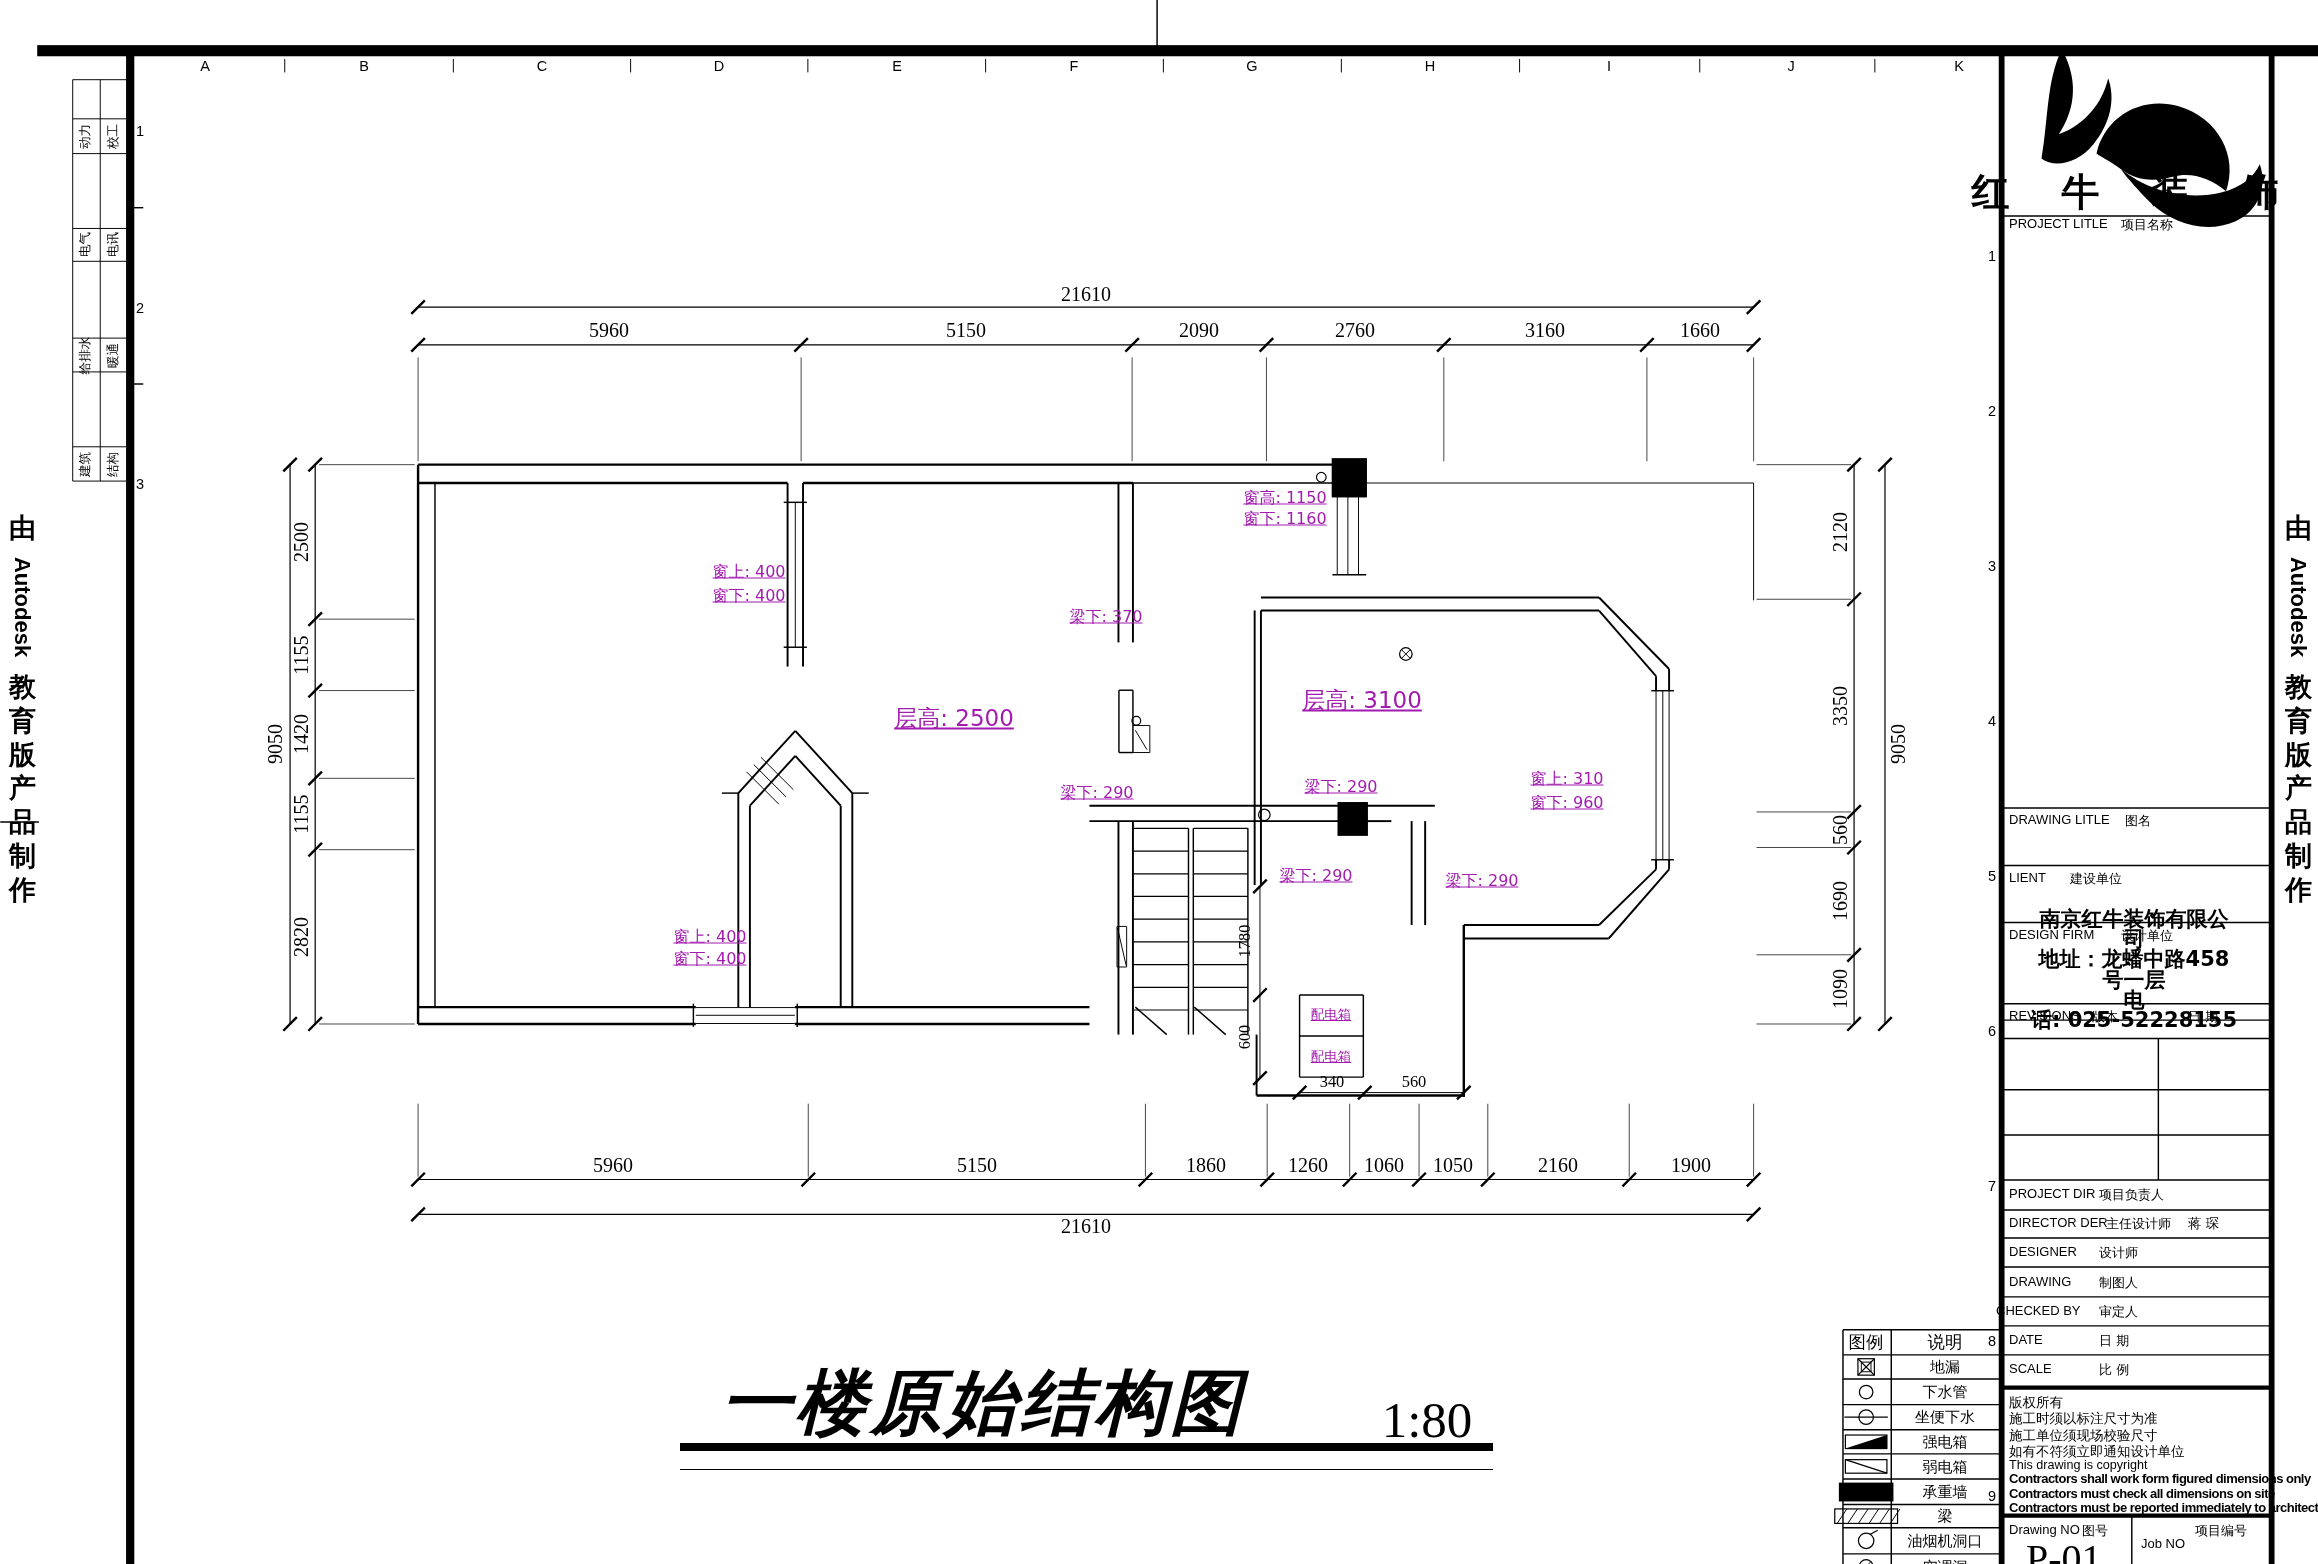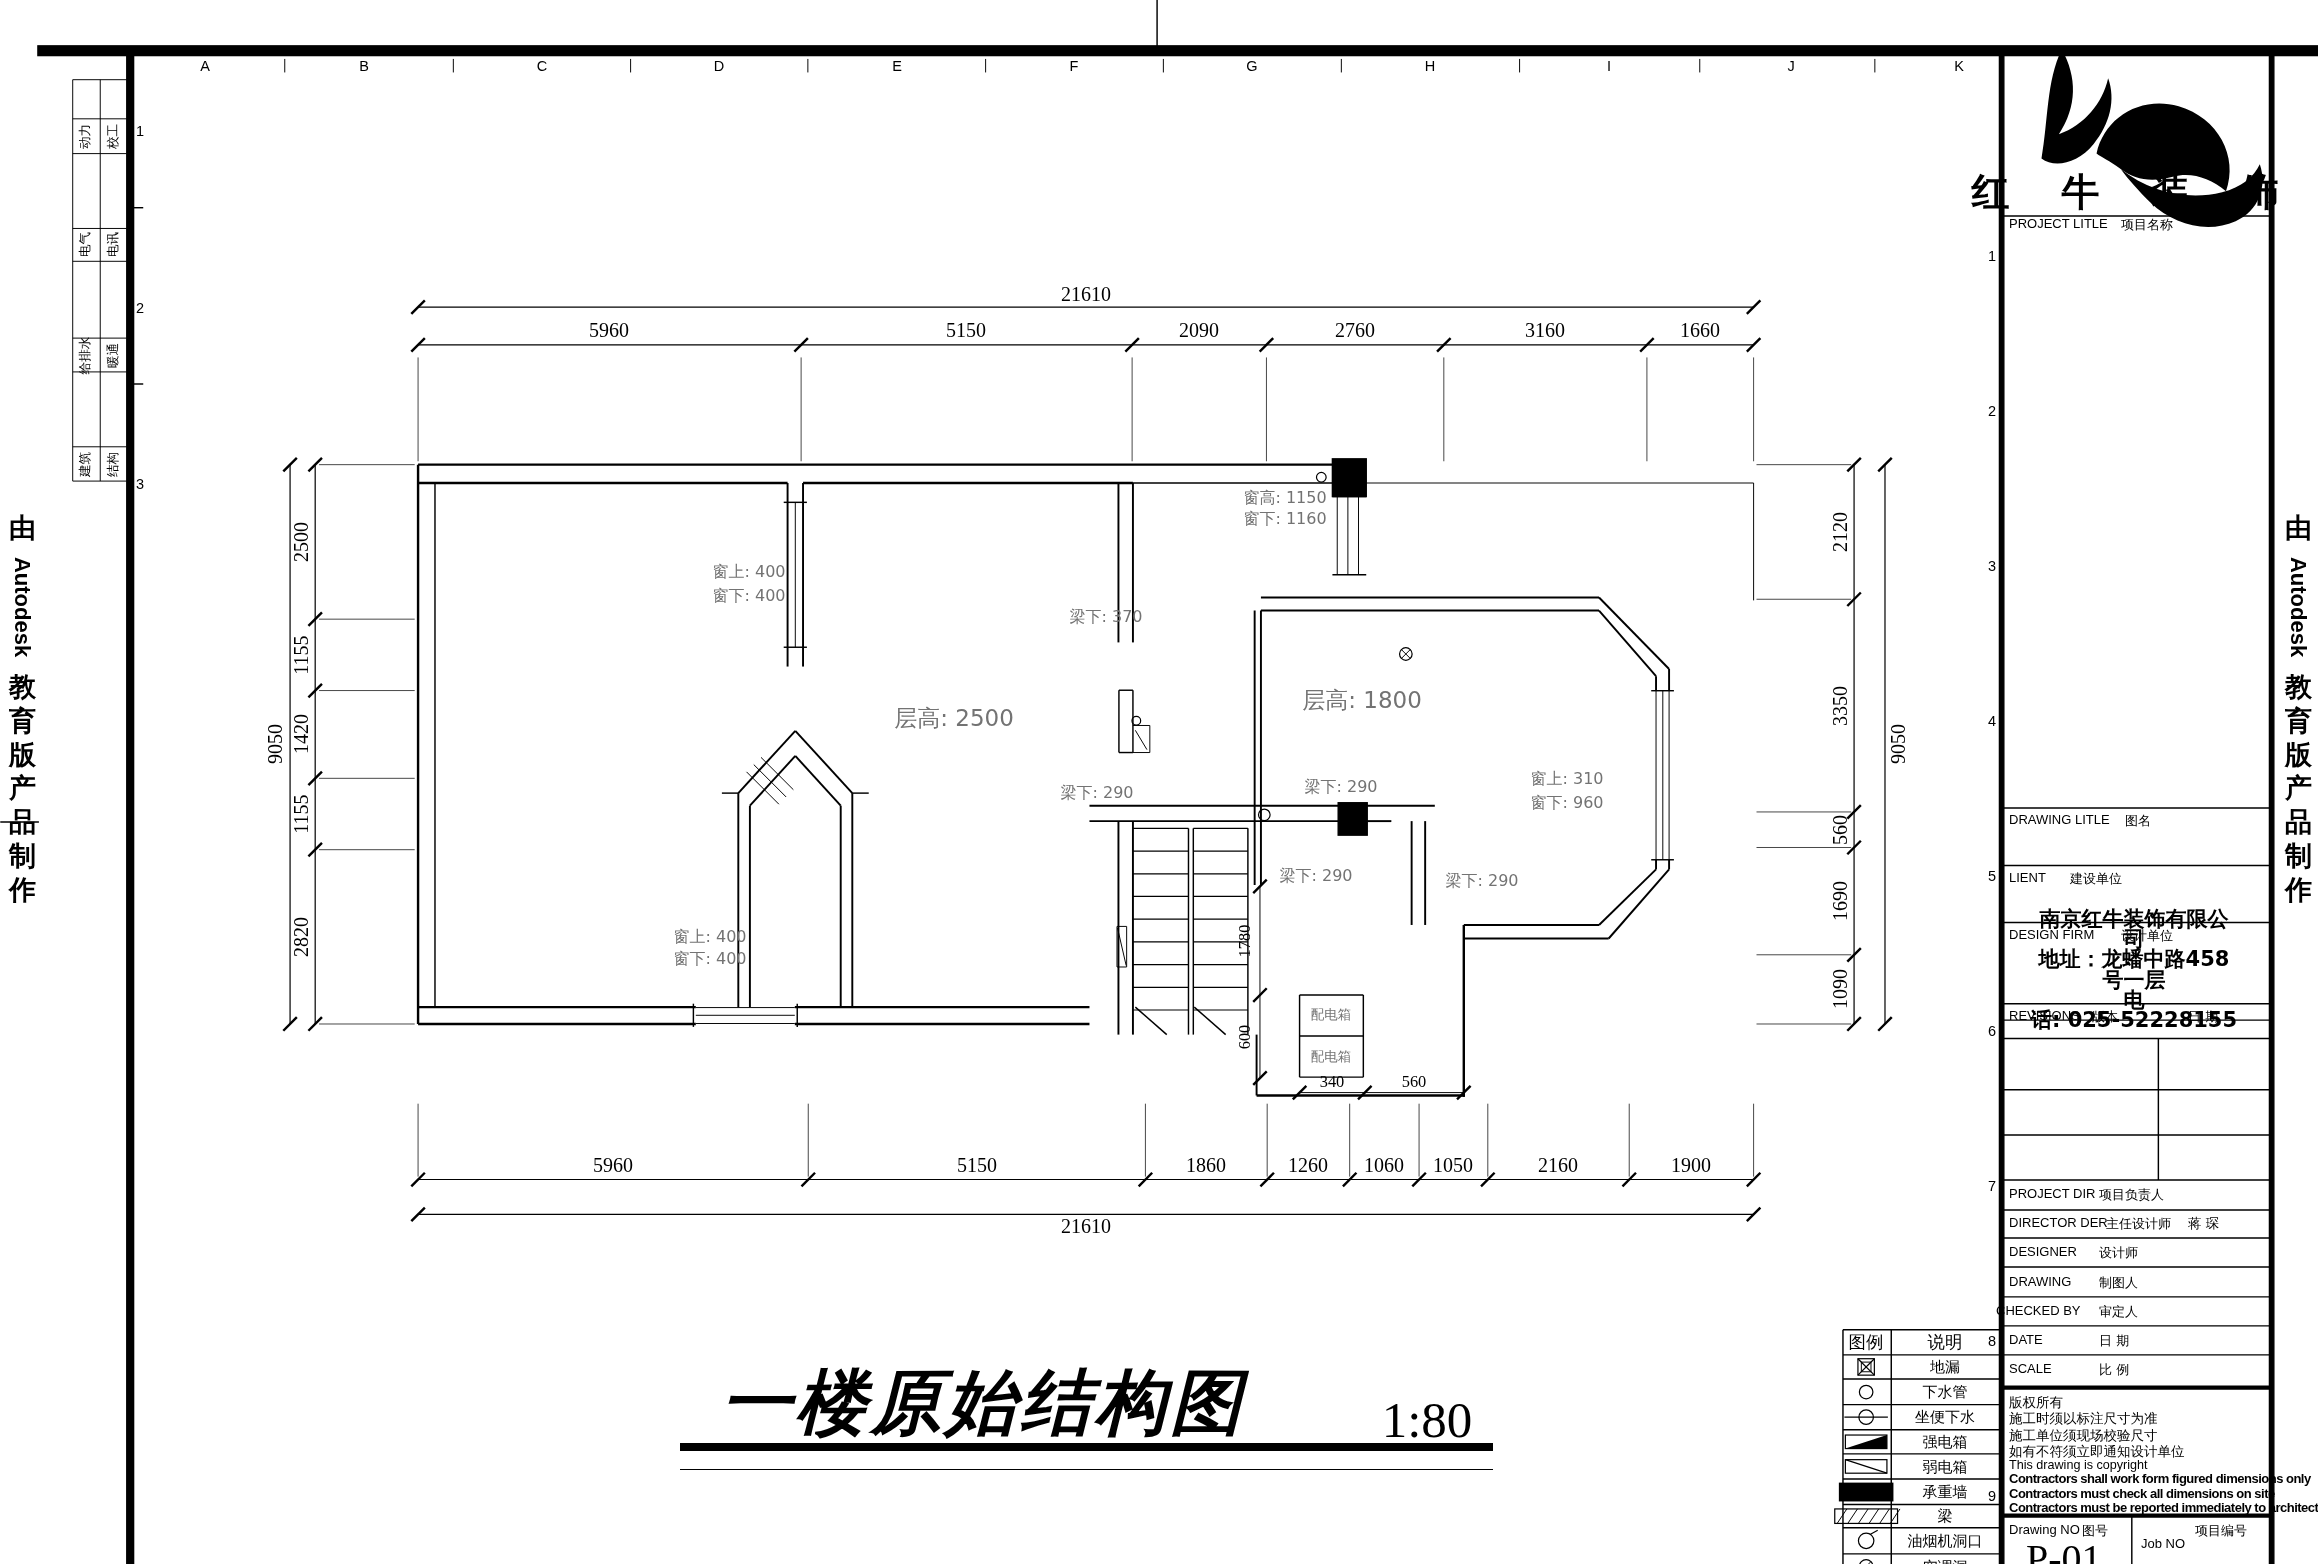--- a/index.html
+++ b/index.html
@@ -1,20 +1,20 @@
 <!DOCTYPE html>
 <html style="font-size:7.7px"><head>
 <meta charset="utf-8">
 <style>
   html,body{margin:0;padding:0;background:#e8e8e8;}
   #page{position:relative;width:2319px;height:1564px;background:#ffffff;overflow:hidden;
         font-family:"DejaVu Sans",sans-serif;color:#000;}
   #cad{position:absolute;left:0;top:0;}
   .lbl{position:absolute;transform:translate(-50%,-50%);white-space:nowrap;
-       font-size:16px;font-family:"DejaVu Sans",sans-serif;color:#737373;}
+       font-size:16px;font-family:"DejaVu Sans",sans-serif;color:#a21caf;text-decoration:underline;}
   .lbl.big{font-size:23px;}
   .lbl.small{font-size:13.5px;}
   .dimnum{position:absolute;transform:translate(-50%,-50%);white-space:nowrap;
           font-family:"Liberation Serif",serif;font-size:20px;color:#000;}
   .dimnum.v{transform:translate(-50%,-50%) rotate(-90deg);}
   .gridmark{position:absolute;transform:translate(-50%,-50%);font-family:"Liberation Sans",sans-serif;
             font-size:14.5px;color:#000;}
   .stripcell{position:absolute;display:flex;align-items:center;justify-content:center;}
   .stripcell span{transform:rotate(-90deg);font-size:12.6px;white-space:nowrap;}
   .wm{position:absolute;display:flex;flex-direction:column;align-items:center;gap:2.9px;
@@ -476,21 +476,21 @@
     <div class="dimnum v" style="left: 1245px; top: 941px; font-size: 16.4px;">1780</div>
     <div class="dimnum v" style="left: 1245px; top: 1037px; font-size: 16.4px;">600</div>
     <div class="dimnum" style="left: 1332px; top: 1082px; font-size: 16.4px;">340</div>
     <div class="dimnum" style="left: 1414px; top: 1082px; font-size: 16.4px;">560</div>
     <div class="lbl" style="left: 1285px; top: 498px;">窗高: 1150</div>
     <div class="lbl" style="left: 1285px; top: 519px;">窗下: 1160</div>
     <div class="lbl" style="left: 749px; top: 572px;">窗上: 400</div>
     <div class="lbl" style="left: 749px; top: 596px;">窗下: 400</div>
     <div class="lbl" style="left: 1106px; top: 617px;">梁下: 370</div>
     <div class="lbl big" style="left: 954px; top: 718px;">层高: 2500</div>
-    <div class="lbl big" style="left: 1362px; top: 700px;">层高: 1800</div>
+    <div class="lbl big" style="left: 1362px; top: 700px;">层高: 3100</div>
     <div class="lbl" style="left: 1567px; top: 779px;">窗上: 310</div>
     <div class="lbl" style="left: 1567px; top: 803px;">窗下: 960</div>
     <div class="lbl" style="left: 1097px; top: 793px;">梁下: 290</div>
     <div class="lbl" style="left: 1341px; top: 787px;">梁下: 290</div>
     <div class="lbl" style="left: 1316px; top: 876px;">梁下: 290</div>
     <div class="lbl" style="left: 1482px; top: 881px;">梁下: 290</div>
     <div class="lbl small" style="left: 1331px; top: 1015px;">配电箱</div>
     <div class="lbl small" style="left: 1331px; top: 1057px;">配电箱</div>
     <div class="lbl" style="left: 710px; top: 937px;">窗上: 400</div>
     <div class="lbl" style="left: 710px; top: 959px;">窗下: 400</div>

